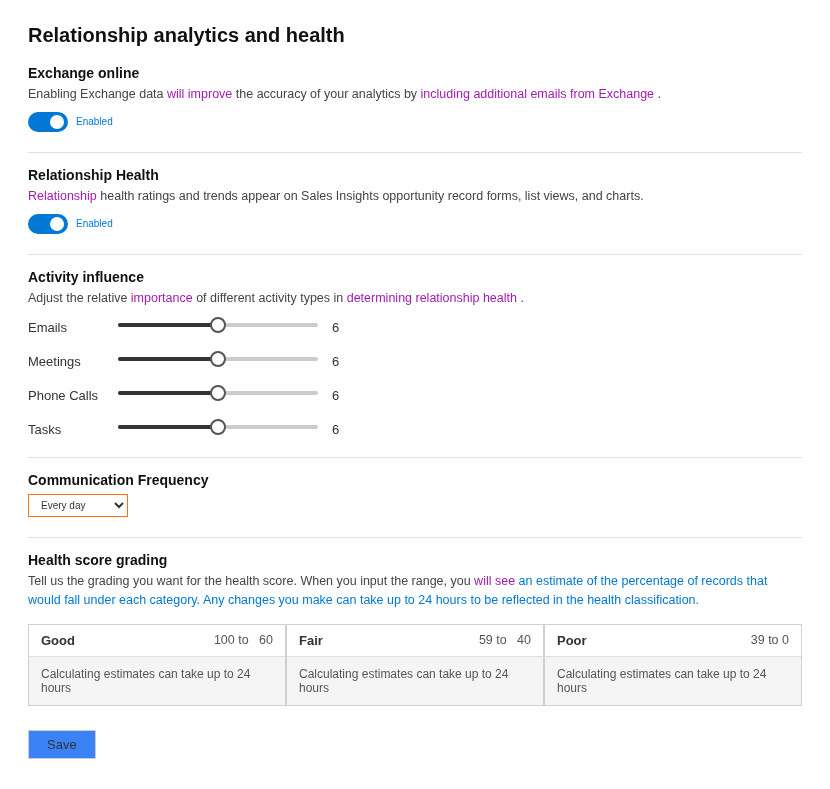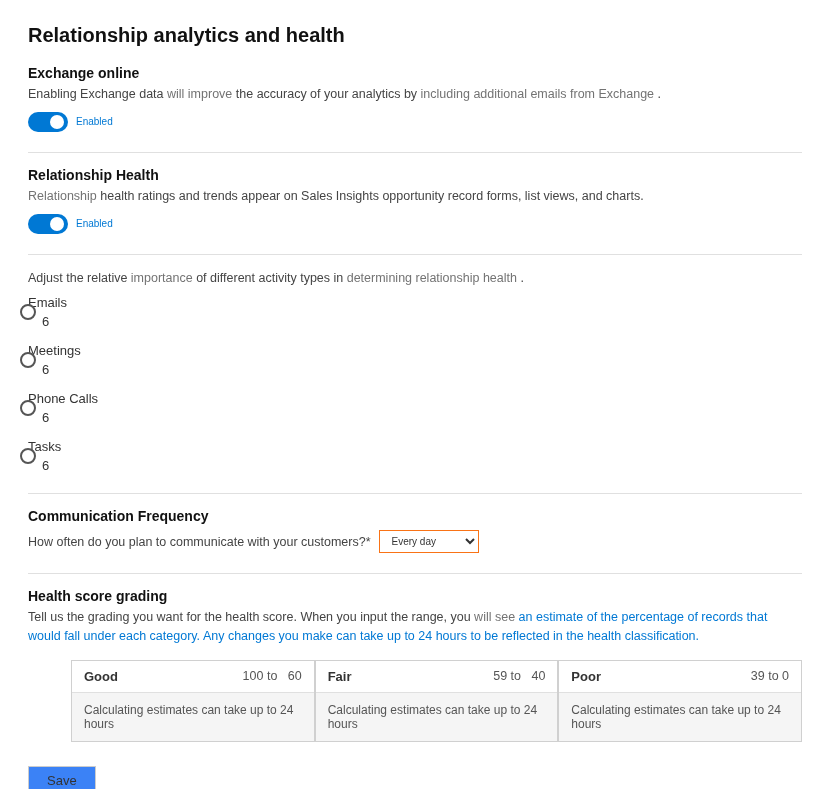--- a/index.html
+++ b/index.html
@@ -31,21 +31,21 @@
     }
 
     .section-desc {
       font-size: 12.5px;
       color: #444;
       margin-bottom: 8px;
       line-height: 1.5;
     }
 
     .section-desc a, .link-text {
-      color: #737373;
+      color: #a21caf;
       text-decoration: none;
       text-align: center;
     }
 
     .toggle-row {
       display: flex;
       align-items: center;
       gap: 8px;
       margin-bottom: 6px;
     }
@@ -87,23 +87,22 @@
       margin: 14px 0;
     }
 
     
     .slider-section {
       margin-bottom: 20px;
     }
 
     .slider-row {
       display: flex;
-      align-items: flex-start;
+      align-items: flex-end;
       margin-bottom: 14px;
-      flex-direction: column;
     }
 
     .slider-label {
       width: 90px;
       font-size: 13px;
       color: #333;
       flex-shrink: 0;
     }
 
     .slider-container {
@@ -183,21 +182,20 @@
       line-height: 1.5;
     }
 
     .grading-desc .black-text {
       color: #444;
     }
 
     .grade-cards {
       display: flex;
       margin-bottom: 20px;
-      margin-left: 43px;
     }
 
     .grade-card {
       flex: 1;
       border: 1px solid #d0d0d0;
       background: #fff;
     }
 
     .grade-card-header {
       display: flex;
@@ -284,20 +282,21 @@
       <div class="toggle-thumb"></div>
     </label>
     <span class="toggle-label">Enabled</span>
   </div>
 </div>
 
 <hr class="divider">
 
 
 <div class="section slider-section">
+  <h2>Activity influence</h2>
   <p class="section-desc">
     <span>Adjust the relative </span>
     <a class="link-text">importance</a>
     <span> of different activity types in </span>
     <a class="link-text">determining relationship health</a>
     <span>.</span>
   </p>
 
   <div class="slider-row">
     <span class="slider-label">Emails</span>
@@ -343,21 +342,20 @@
     <span class="slider-value">6</span>
   </div>
 </div>
 
 <hr class="divider">
 
 
 <div class="section">
   <h2>Communication Frequency</h2>
   <div class="freq-row">
-    <span class="freq-desc">How often do you plan to communicate with your customers?*</span>
     <select class="freq-select">
       <option>Every day</option>
       <option>Every week</option>
       <option>Every month</option>
     </select>
   </div>
 </div>
 
 <hr class="divider">
 

